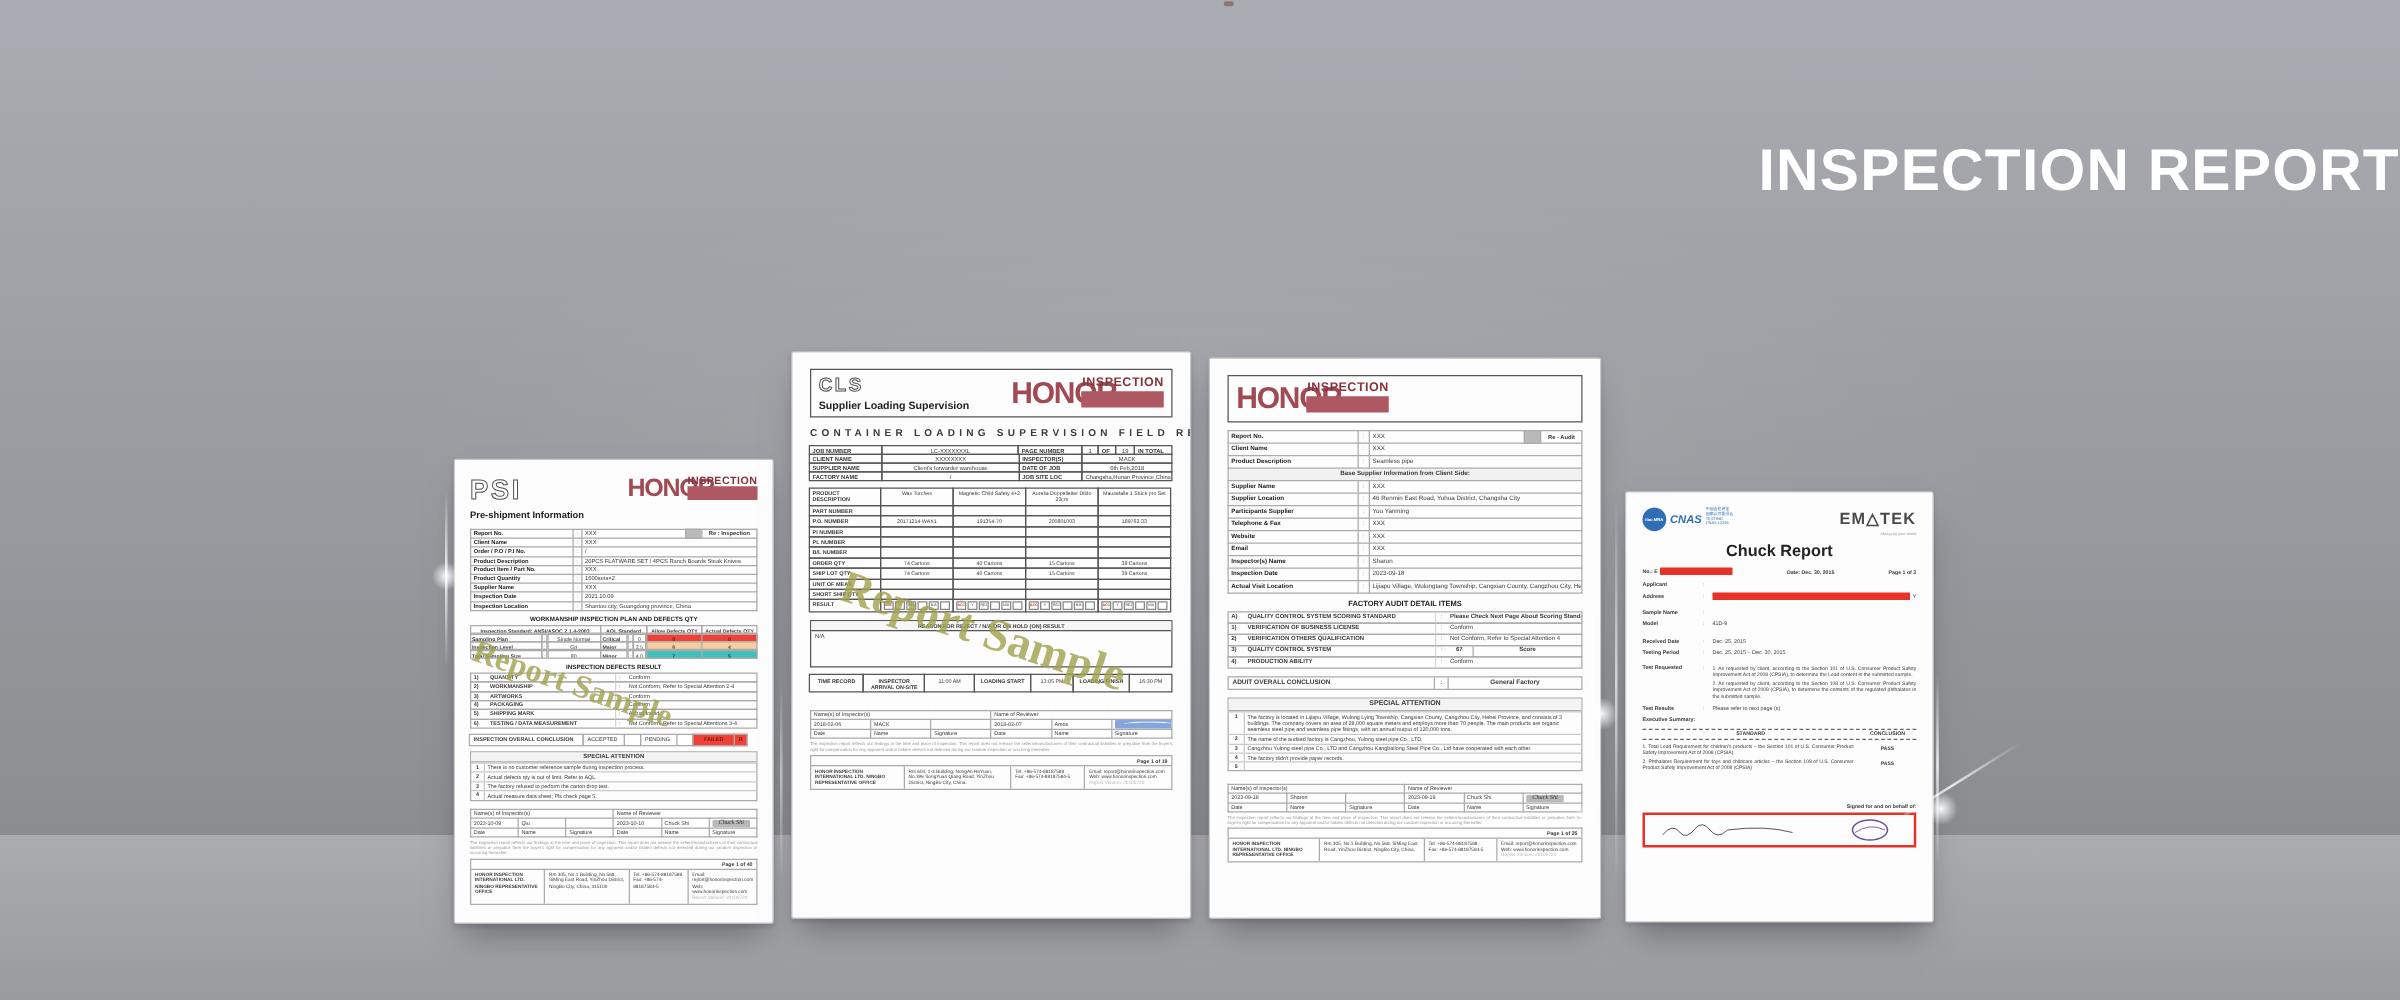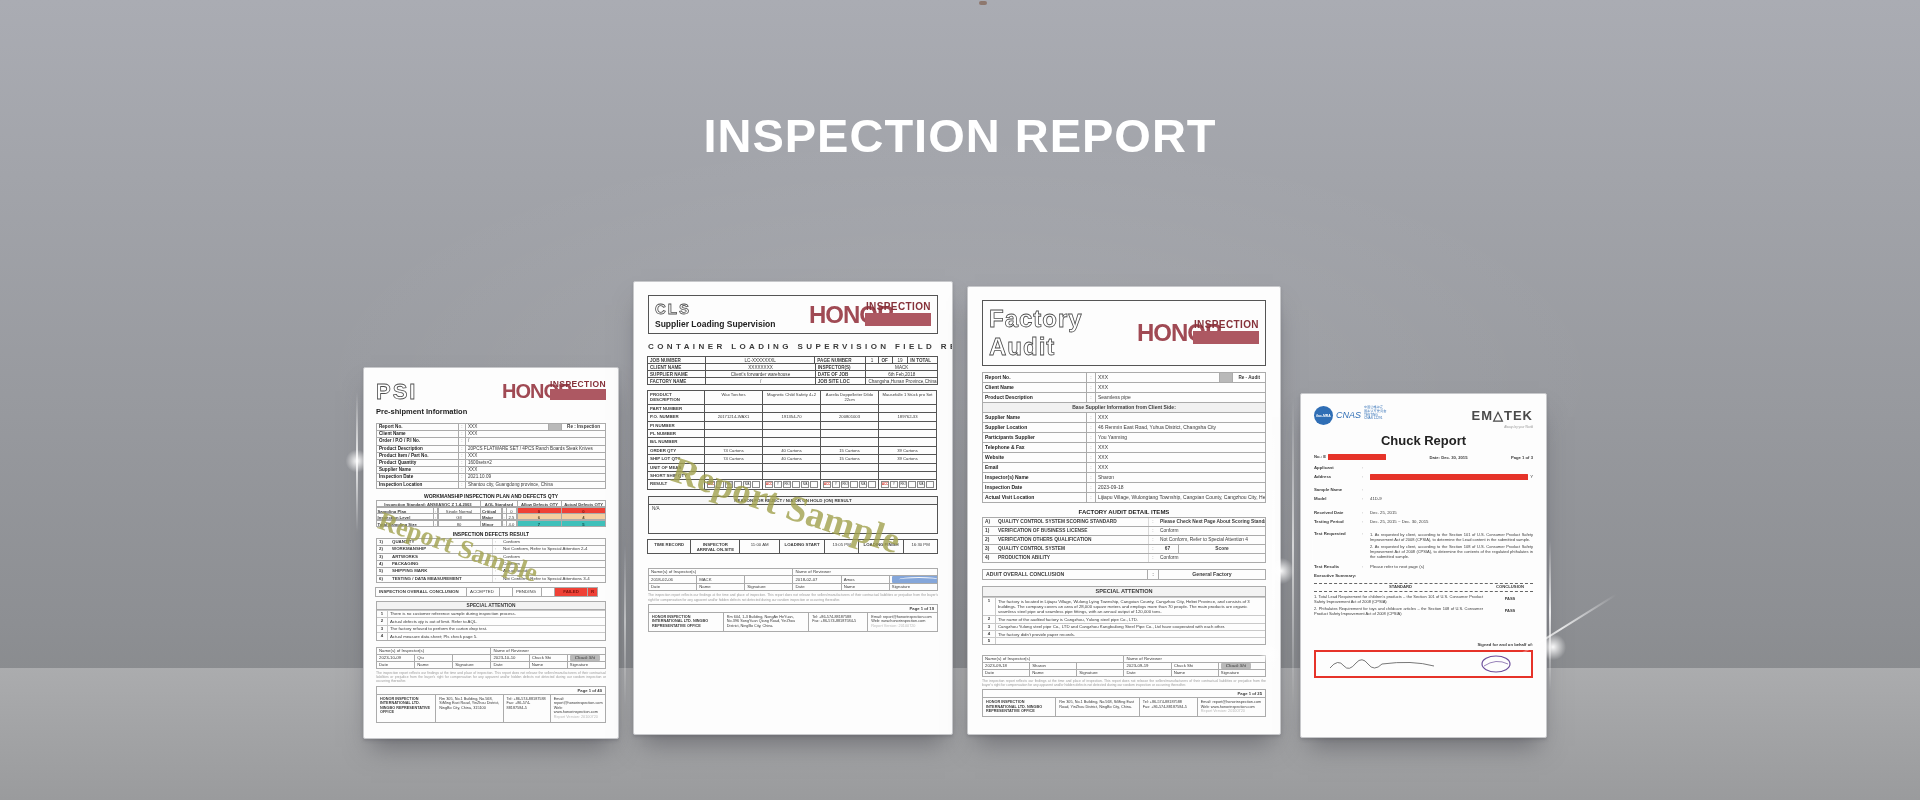--- a/index.html
+++ b/index.html
@@ -6,21 +6,21 @@
   .stage{position:relative;width:1920px;height:800px;overflow:hidden;
     font-family:"Liberation Sans",sans-serif;
     background:linear-gradient(180deg,#aaacb3 0%,#a2a4aa 22%,#97999e 52%,#8d8f93 78%,#8a8c8f 84%);}
   .glow{position:absolute;left:50%;top:47%;width:1500px;height:560px;transform:translate(-50%,-50%);
     background:radial-gradient(ellipse at center,rgba(255,255,255,.09),rgba(255,255,255,0) 62%);}
   .floor{position:absolute;left:0;top:668px;width:100%;height:132px;
     background:linear-gradient(180deg,#abacae 0%,#a3a4a6 45%,#9a9b9d 100%);}
   .dot{position:absolute;left:979px;top:1px;width:8px;height:4px;border-radius:2px;background:#8a6f62;opacity:.85;}
 
   
-  .hero{position:absolute;left:0;top:108px;width:100%;text-align:center;color:#fff;}
+  .hero{position:absolute;left:0;top:108px;width:100%;text-align:right;color:#fff;}
   .hero h1{margin:0;font-size:47px;font-weight:800;letter-spacing:1px;}
   .hero p{margin:20px 0 0;font-size:19px;font-weight:700;letter-spacing:.3px;}
 
   
   .doc{position:absolute;background:#fdfdfd;border:1px solid #c7c8cb;border-radius:2px;color:#3a3a3a;
     box-shadow:0 2px 3px rgba(80,80,88,.25),0 16px 24px -8px rgba(60,60,68,.5);overflow:hidden;box-sizing:border-box;}
   #doc-psi{left:363px;top:367px;width:256px;height:372px;padding:11px 12px;}
   #doc-cls{left:633px;top:281px;width:320px;height:454px;padding:13px 14px;}
   #doc-fa {left:967px;top:286px;width:314px;height:449px;padding:13px 14px;}
   #doc-tr {left:1300px;top:393px;width:247px;height:345px;padding:12px 13px;}
@@ -145,21 +145,21 @@
   .faconcl{display:flex;border:1px solid #ababab;margin-top:6px;font-size:5.2px;line-height:9px;font-weight:700;}
   .faconcl .fcl{width:158px;padding:0 3px;border-right:1px solid #ababab;}
   .faconcl .fcc{width:10px;text-align:center;color:#777;border-right:1px solid #ababab;}
   .faconcl .fcv{flex:1;text-align:center;}
   .fa-spr{font-size:4.3px;line-height:5.4px;}
 
   
   .trlogos{display:flex;align-items:flex-start;}
   .ilac{width:19px;height:19px;border-radius:50%;background:#2f6eb5;color:#fff;font-size:3.4px;font-weight:700;
     display:flex;align-items:center;justify-content:center;flex:none;}
-  .cnas{font-size:9px;font-weight:400;font-style:italic;color:#2f6eb5;margin-left:3px;line-height:19px;}
+  .cnas{font-size:9px;font-weight:700;font-style:italic;color:#2f6eb5;margin-left:3px;line-height:19px;}
   .cnlines{margin-left:3px;display:flex;flex-direction:column;}
   .cnl{font-style:normal;font-size:3.2px;line-height:3.8px;color:#2f6eb5;white-space:nowrap;}
   .emtek-wrap{margin-left:auto;text-align:right;}
   .emtek{font-size:13px;font-weight:800;color:#4a4a4a;letter-spacing:1px;}
   .emtag{display:block;font-style:normal;font-size:3px;color:#9a9a9a;margin-top:1px;}
   .trtitle{text-align:center;font-size:13px;font-weight:700;color:#222;margin:4px 0 6px;}
   .trmeta{display:flex;justify-content:space-between;font-size:4.2px;font-weight:700;margin-bottom:5px;align-items:center;}
   .redbar{display:inline-block;height:6px;background:#e63329;vertical-align:middle;border-radius:.5px;}
   .rb-no{width:58px;margin-left:2px;}
   .trrow{display:flex;font-size:4.3px;line-height:6.4px;margin-top:2.5px;}
@@ -679,21 +679,20 @@
         <div>Web: www.honorinspection.com</div>
         <div class="fv">Report Version: 20100720</div>
       </div>
     </div>
 
     <div class="wm wm-cls">Report Sample</div>
   </div>
 
   <div class="doc" id="doc-fa">
     <div class="headbox">
-      <div class="outline" style="font-size:24px;letter-spacing:1px;">Factory Audit</div>
       <div class="honor big">
         <span class="hw">HONOR</span>
         <span class="hi">INSPECTION</span>
         <span class="hbar"></span>
       </div>
     </div>
 
     <div class="kvwrap" style="margin-top:6px;">
       <table class="kv fa-kv">
           <colgroup>

